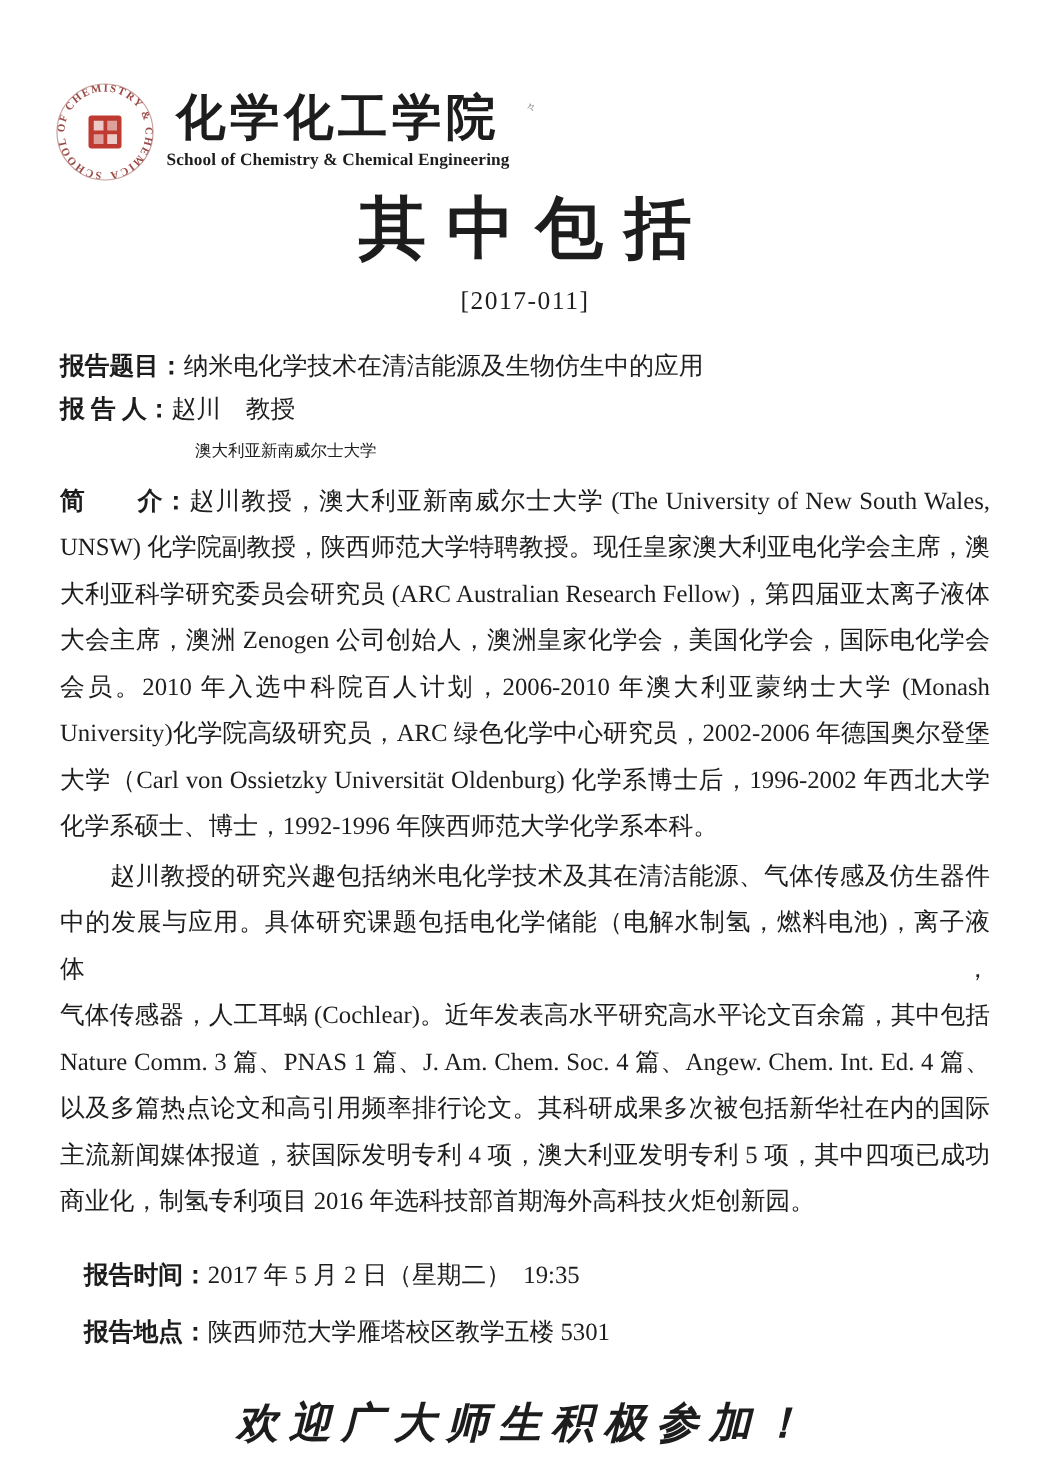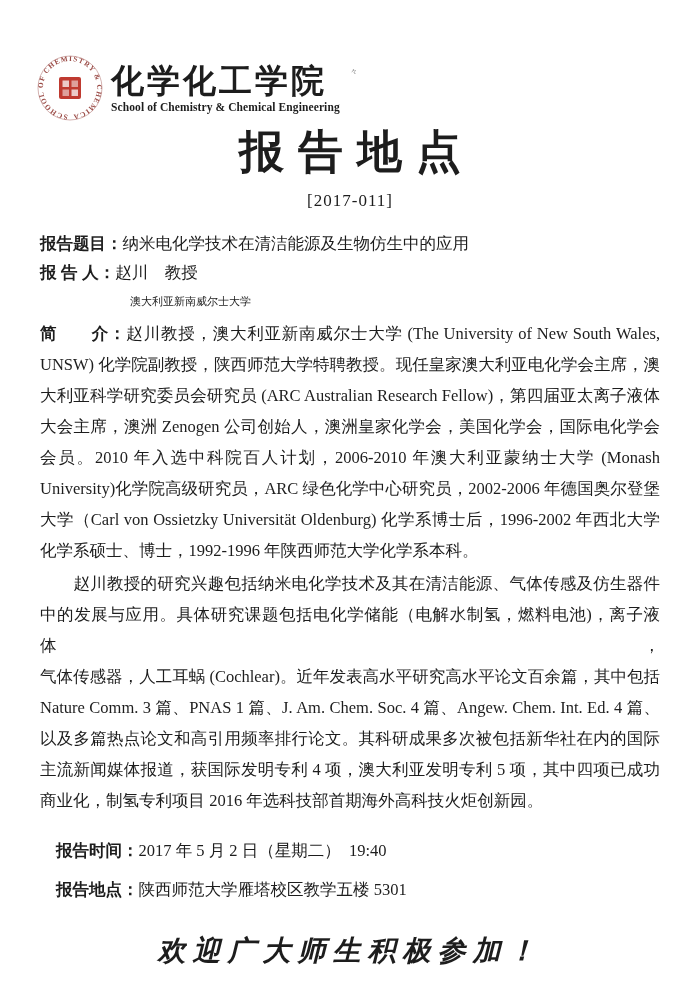--- a/index.html
+++ b/index.html
@@ -8,35 +8,36 @@
     font-family: "Liberation Serif", "DejaVu Serif", serif;
     color: #1d1d1d; overflow: hidden; position: relative;
     -webkit-font-smoothing: antialiased;
   }
   
   .header { display: flex; align-items: center; gap: 7px; padding: 54px 0 0 36px; }
   .seal { width: 68px; height: 68px; flex: 0 0 auto; }
   .org-names { display: flex; flex-direction: column; }
   .org-zh {
     font-size: 33px; font-weight: bold; letter-spacing: 3px; line-height: 36px;
-    font-family: Liberation Serif, serif;
+    font-family: Liberation Mono, monospace;
+    text-align: center;
   }
   .org-en { font-size: 11.5px; font-weight: bold; letter-spacing: 0.1px; margin-top: 2px; }
   .flourish { font-size: 8px; color: #8a8a8a; line-height: 8px; align-self: flex-start; margin-top: 10px; margin-left: 2px; writing-mode: vertical-rl; opacity: .75; }
   
   .doc-title {
     text-align: center; font-weight: bold; font-size: 45px; line-height: 52px;
     letter-spacing: 14px; margin-top: 4px; text-indent: 14px;
   }
   .doc-number { text-align: center; font-size: 17px; letter-spacing: 1px; margin-top: 13px; }
   
   .content { margin: 18px 40px 0 40px; }
   .frow { display: flex; align-items: baseline; line-height: 29px; }
   .hlabel {
-    font-family: Liberation Sans, sans-serif;
+    font-family: Liberation Serif, serif;
     font-weight: bold; font-size: 16.5px; white-space: pre; flex: 0 0 auto;
   }
   .fvalue { font-size: 16.5px; white-space: pre; }
   .affil { padding-left: 90px; font-size: 11px; line-height: 29px; }
   
   .para { margin-top: 2px; }
   .bodyline, .tline {
     font-size: 16.5px; line-height: 31px;
     text-align: justify; text-align-last: justify; white-space: pre-wrap;
   }
@@ -75,21 +76,21 @@
       <rect x="26.5" y="35.5" width="6.5" height="6.5" fill="#f3e4e2" opacity="0.6"></rect>
       <rect x="35.5" y="35.5" width="6.5" height="6.5" fill="#f3e4e2" opacity="0.85"></rect>
     </svg>
     <div class="org-names">
       <div class="org-zh">化学化工学院</div>
       <div class="org-en">School of Chemistry &amp; Chemical Engineering</div>
     </div>
     <div class="flourish">々々</div>
   </div>
 
-  <div class="doc-title">报告地点</div>
+  <div class="doc-title">其中包括</div>
   <div class="doc-number">[2017-011]</div>
 
   <div class="content">
 
     <div class="frow">
       <span class="hlabel">报告题目：</span>
       <span class="fvalue">纳米电化学技术在清洁能源及生物仿生中的应用</span>
     </div>
 
     <div class="frow">
@@ -117,21 +118,21 @@
         <div class="tline">气体传感器，人工耳蜗 (Cochlear)。近年发表高水平研究高水平论文百余篇，其中包括</div>
         <div class="tline">Nature Comm. 3 篇、PNAS 1 篇、J. Am. Chem. Soc. 4 篇、Angew. Chem. Int. Ed. 4 篇、</div>
         <div class="tline">以及多篇热点论文和高引用频率排行论文。其科研成果多次被包括新华社在内的国际</div>
         <div class="tline">主流新闻媒体报道，获国际发明专利 4 项，澳大利亚发明专利 5 项，其中四项已成功</div>
         <div class="tline last">商业化，制氢专利项目 2016 年选科技部首期海外高科技火炬创新园。</div>
       </div>
 
     <div class="meta">
       <div class="frow">
         <span class="hlabel">报告时间：</span>
-        <span class="fvalue">2017 年 5 月 2 日（星期二）  19:40</span>
+        <span class="fvalue">2017 年 5 月 2 日（星期二）  19:35</span>
       </div>
       <div class="frow">
         <span class="hlabel">报告地点：</span>
         <span class="fvalue">陕西师范大学雁塔校区教学五楼 5301</span>
       </div>
     </div>
   </div>
 
   <div class="welcome">欢迎广大师生积极参加！</div>
 

